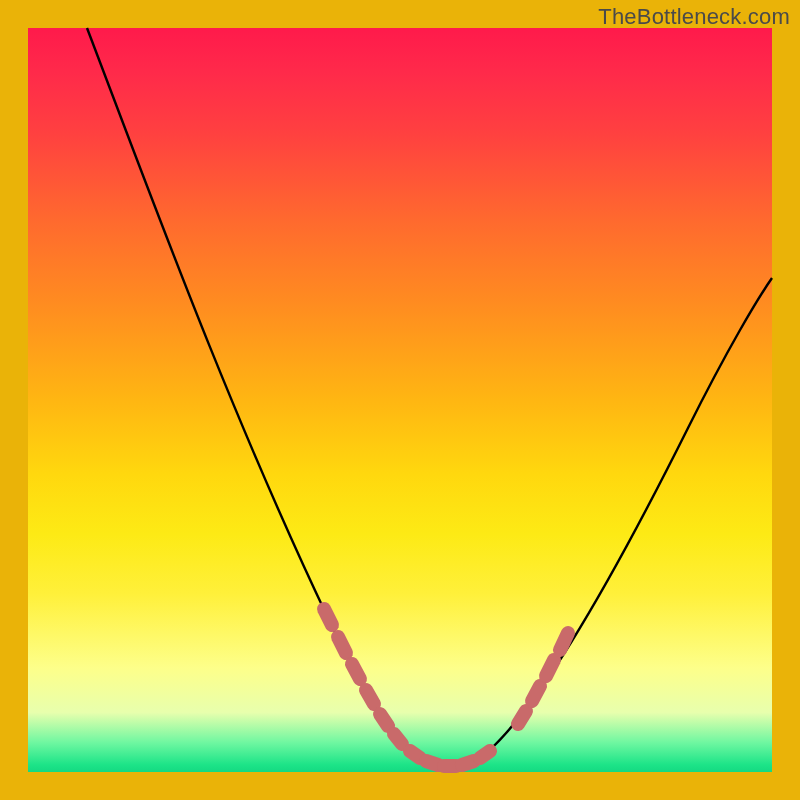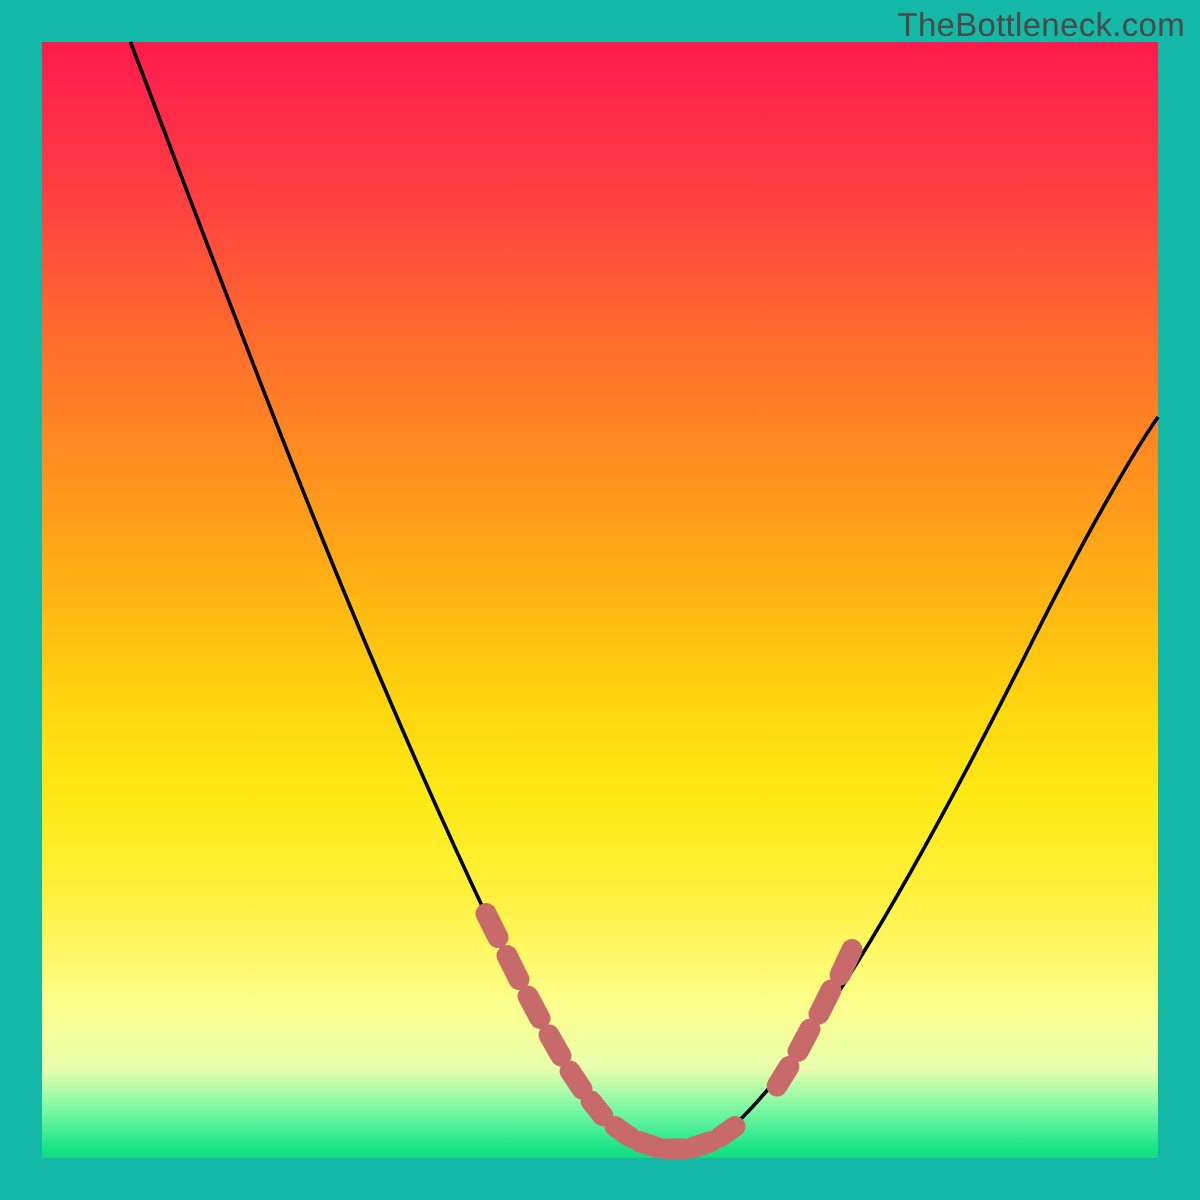--- a/index.html
+++ b/index.html
@@ -8,21 +8,21 @@
     width: 800px;
     height: 800px;
     overflow: hidden;
     background: #000;
     font-family: Arial, Helvetica, sans-serif;
   }
   .frame {
     position: relative;
     width: 800px;
     height: 800px;
-    background: #14b8a6;
+    background: #eab308;
     text-decoration: underline;
   }
   .plot {
     position: absolute;
     left: 28px;
     top: 28px;
     width: 744px;
     height: 744px;
     background: linear-gradient(to bottom,
       #ff1a4b 0%,

